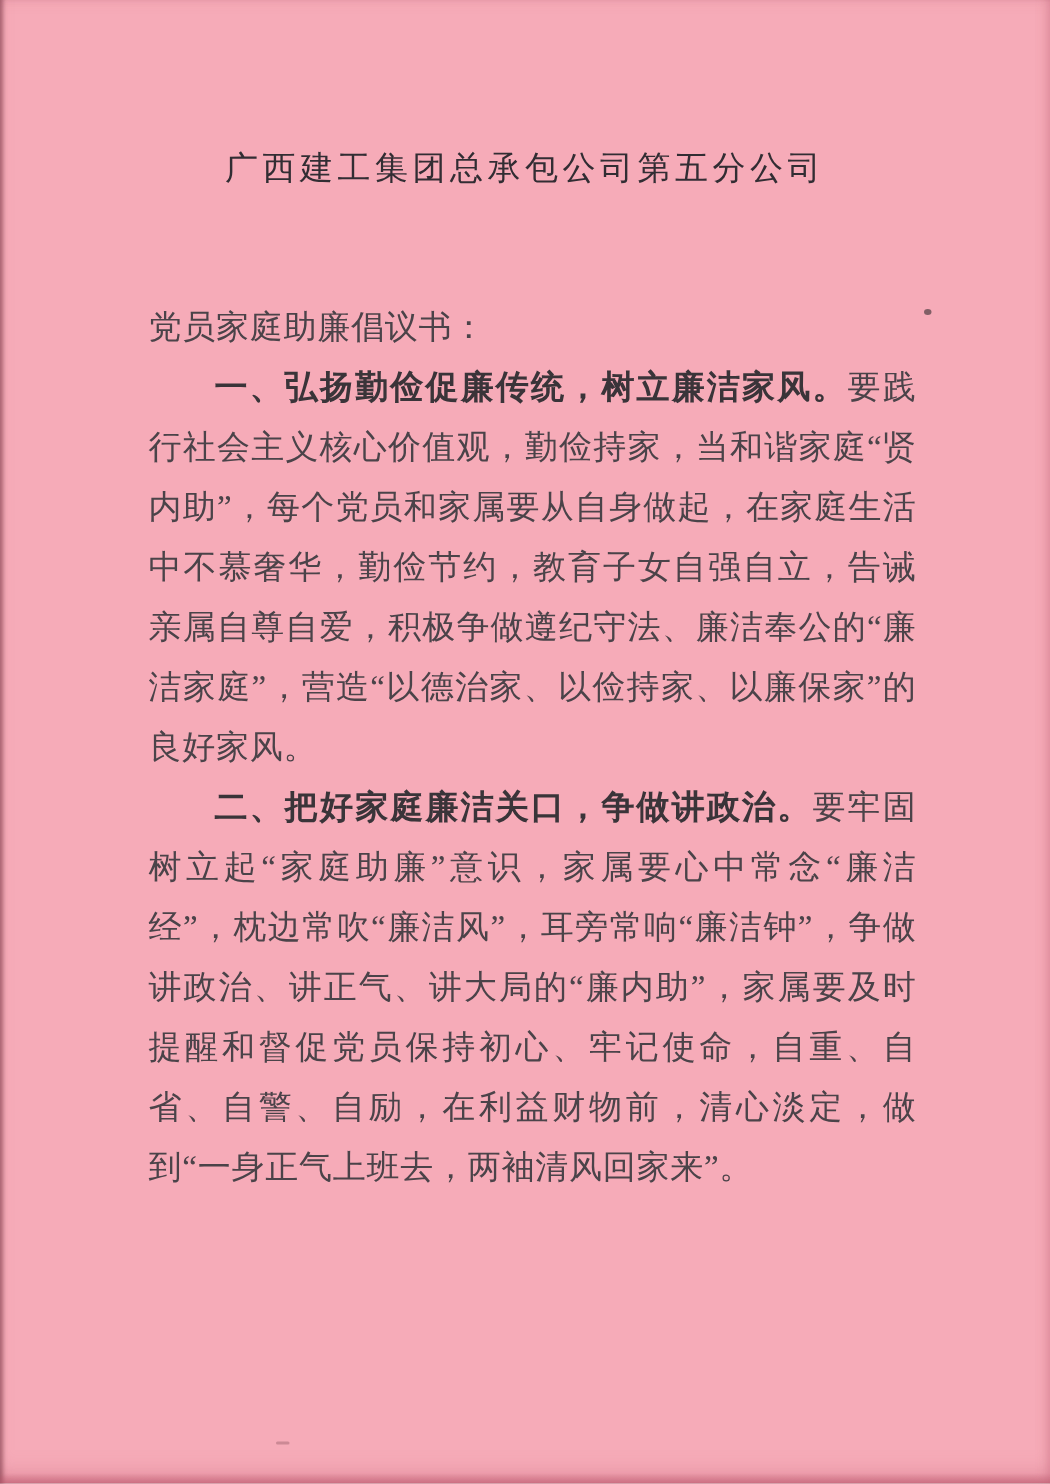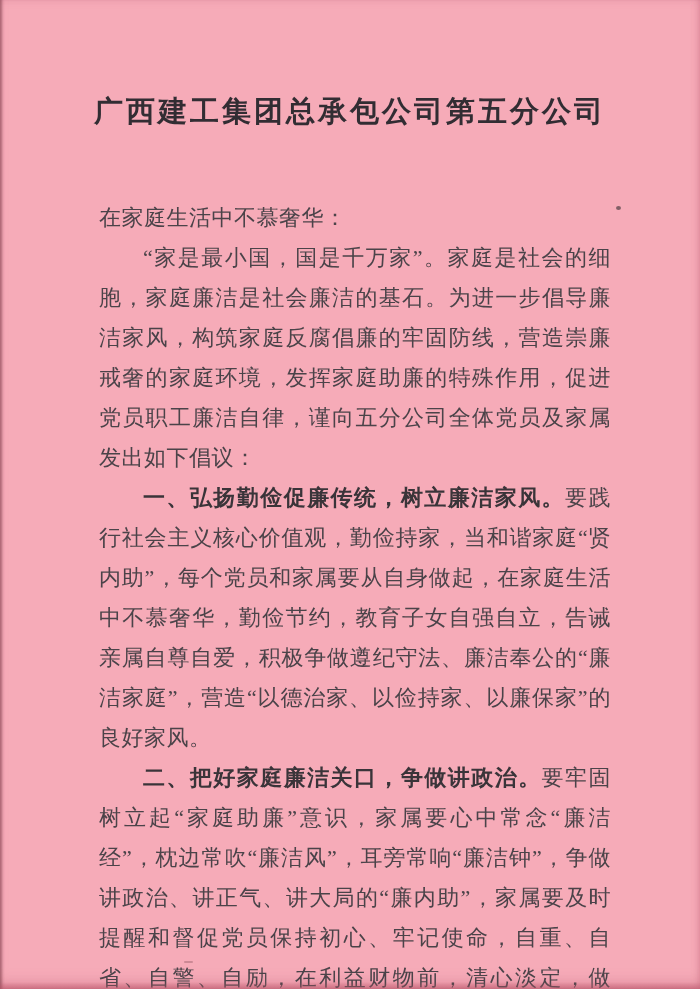--- a/index.html
+++ b/index.html
@@ -33,22 +33,22 @@
   }
   .title-block {
     position: absolute;
     left: 70px;
     right: 70px;
     top: 86px;
     text-align: center;
     color: #322d33;
   }
   .title-line {
-    font-size: 29px;
-    font-weight: bold;
+    font-size: 22px;
+    font-weight: normal;
     line-height: 51px;
     letter-spacing: 3px;
     white-space: nowrap;
   }
   .body-block {
     position: absolute;
     left: 99px;
     right: 89px;
     top: 198px;
     color: #4b4349;
@@ -90,23 +90,22 @@
 </head>
 <body>
 
 <div class="paper">
 
   <div class="title-block">
     <div class="title-line">广西建工集团总承包公司第五分公司</div>
   </div>
 
   <div class="body-block">
-    <p class="salutation">在家庭生活中不慕奢华：</p>
+    <p class="salutation">党员家庭助廉倡议书：</p>
 
-    <p class="para"><span>“家是最小国，国是千万家”。家庭是社会的细胞，家庭廉洁是社会廉洁的基石。为进一步倡导廉洁家风，构筑家庭反腐倡廉的牢固防线，营造崇廉戒奢的家庭环境，发挥家庭助廉的特殊作用，促进党员职工廉洁自律，谨向五分公司全体党员及家属发出如下倡议：</span></p>
 
     <p class="para"><span class="lead">一、弘扬勤俭促廉传统，树立廉洁家风。</span><span>要践行社会主义核心价值观，勤俭持家，当和谐家庭“贤内助”，每个党员和家属要从自身做起，在家庭生活中不慕奢华，勤俭节约，教育子女自强自立，告诫亲属自尊自爱，积极争做遵纪守法、廉洁奉公的“廉洁家庭”，营造“以德治家、以俭持家、以廉保家”的良好家风。</span></p>
 
     <p class="para"><span class="lead">二、把好家庭廉洁关口，争做讲政治。</span><span>要牢固树立起“家庭助廉”意识，家属要心中常念“廉洁经”，枕边常吹“廉洁风”，耳旁常响“廉洁钟”，争做讲政治、讲正气、讲大局的“廉内助”，家属要及时提醒和督促党员保持初心、牢记使命，自重、自省、自警、自励，在利益财物前，清心淡定，做到“一身正气上班去，两袖清风回家来”。</span></p>
 
   </div>
 
   <div class="speck-top"></div>
   <div class="speck-bottom"></div>
 

